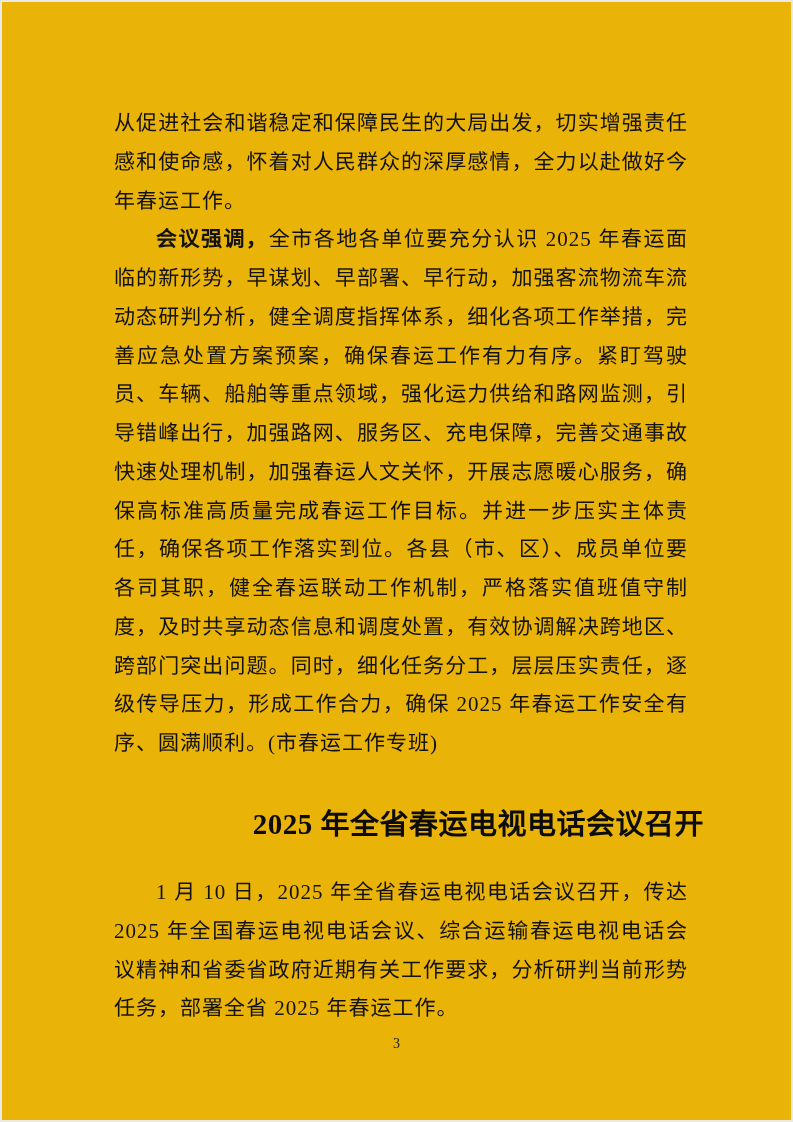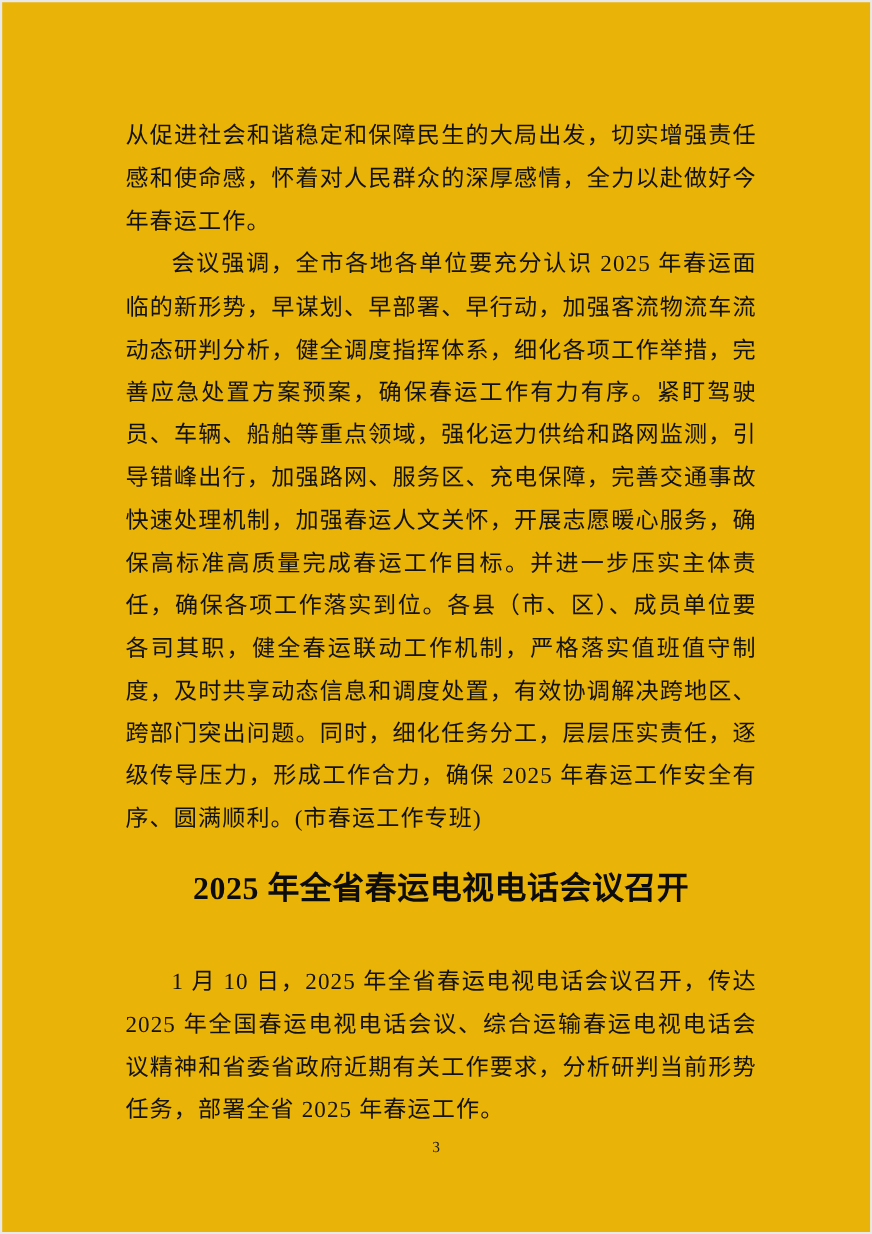--- a/index.html
+++ b/index.html
@@ -29,30 +29,30 @@
     text-align: justify;
   }
   .body-text p {
     margin: 0;
     padding: 0;
   }
   .para-indent {
     text-indent: 2em;
   }
   .bold-lead {
-    font-weight: 400;
+    font-weight: 700;
     font-family: "Liberation Sans", "DejaVu Sans", sans-serif;
   }
   .article-title {
     position: absolute;
     left: 114px;
     top: 788px;
     width: 574px;
-    margin: 0;
-    text-align: center;
+    margin: 16px;
+    text-align: right;
     font-size: 29px;
     font-weight: 700;
     line-height: 40px;
     letter-spacing: 0.5px;
     color: #0c0c0c;
     font-family: "Liberation Serif", "DejaVu Serif", serif;
   }
   .article-first-para {
     position: absolute;
     left: 114px;

